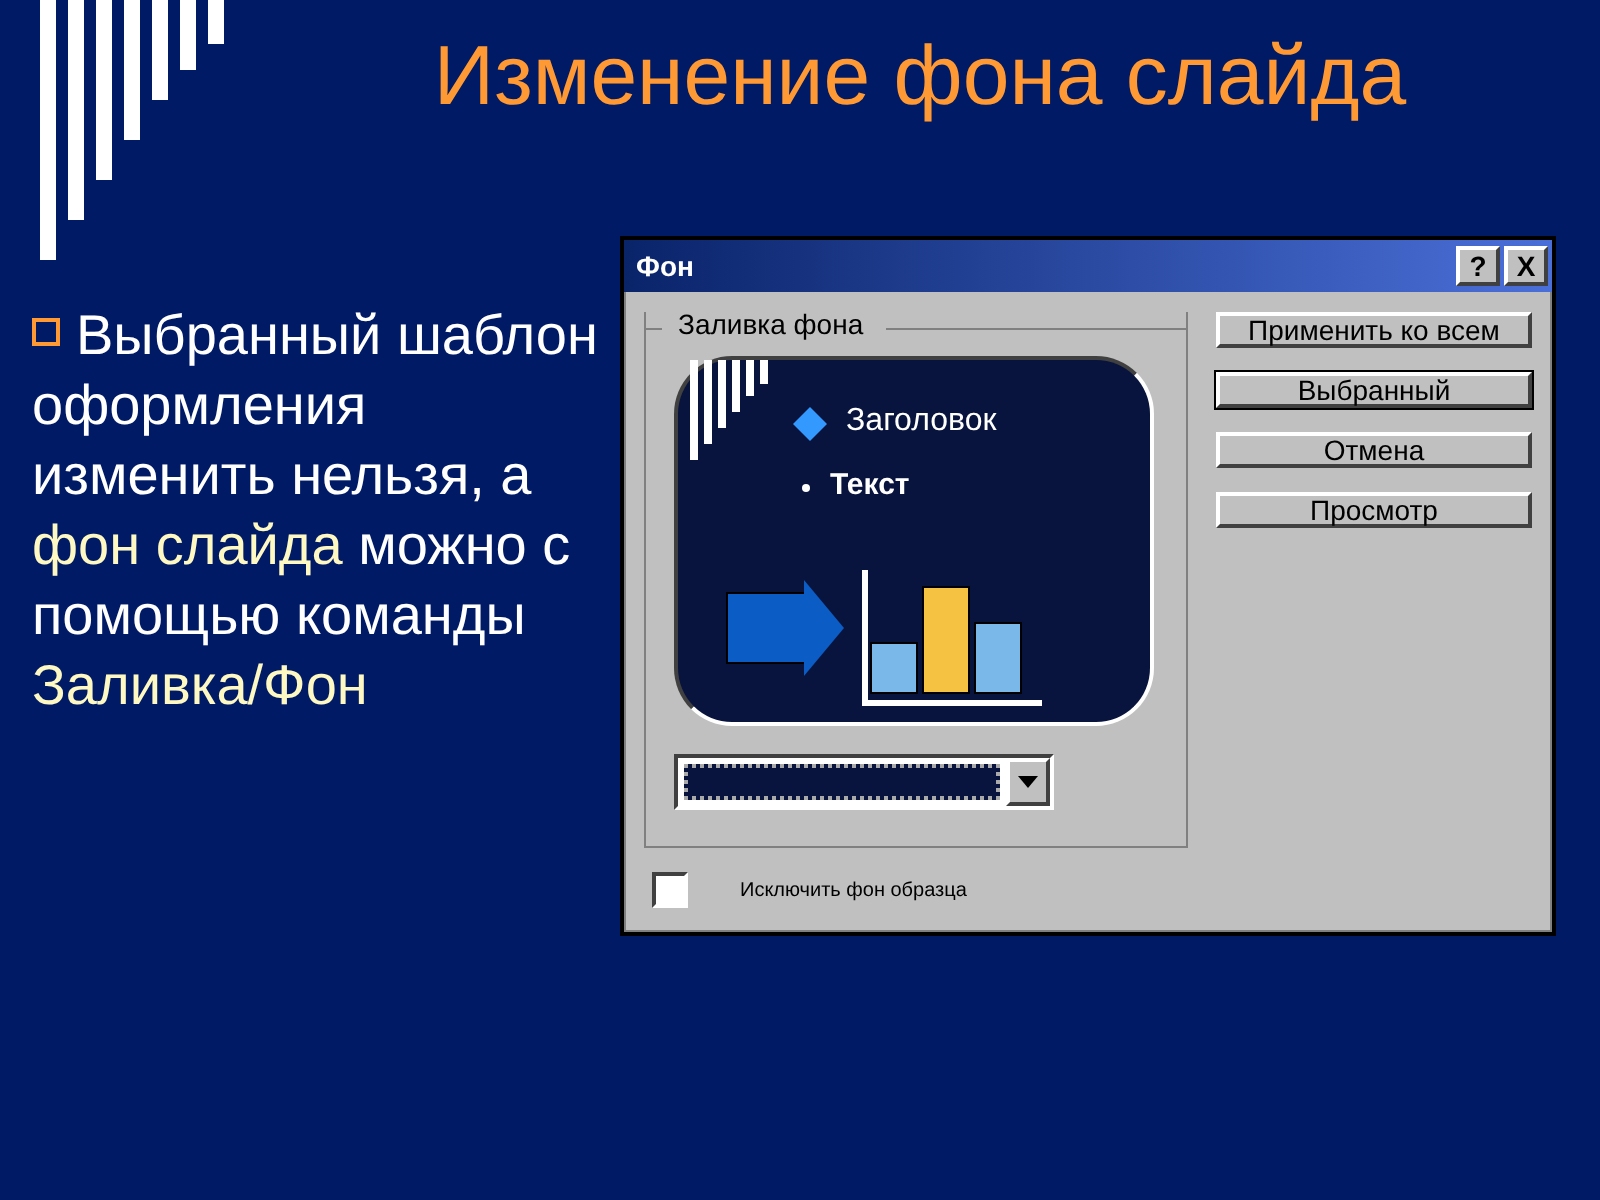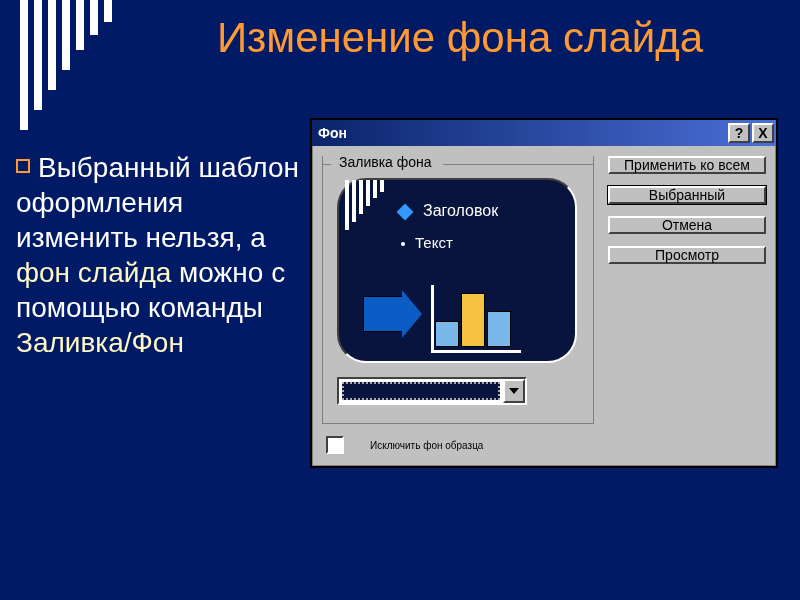--- a/index.html
+++ b/index.html
@@ -120,21 +120,21 @@
     border-bottom: 2px solid #fff;
     position: relative;
     border-radius: 29px;
   }
   .pv-stripes { position:absolute; top:0; left:6px; display:flex; gap:3px; }
   .pv-stripe{ width:4px; background:#fff; }
   .pvs0{height:50px}.pvs1{height:42px}.pvs2{height:34px}.pvs3{height:26px}.pvs4{height:18px}.pvs5{height:12px}
   .pv-diamond { position:absolute; top:26px; left:60px; width:12px; height:12px; background:#3399ff; transform:rotate(45deg);}
   .pv-htext { position:absolute; top:22px; left:84px; color:#fff; font-size:16px; }
   .pv-dot { position:absolute; top:62px; left:62px; width:4px;height:4px;border-radius:50%;background:#fff;}
-  .pv-btext { position:absolute; top:54px; left:76px; color:#fff; font-size:15px; }
+  .pv-btext { position:absolute; top:54px; left:76px; color:#fff; font-size:15px;font-weight:bold; }
   .pv-arrow-shape { position:absolute; top:110px; left:24px; display:flex; align-items:center;}
   .pv-arrow-rect{width:40px;height:36px;background:#0b5cc4;border:1px solid #000;}
   .pv-arrow-tri{width:0;height:0;border-top:24px solid transparent;border-bottom:24px solid transparent;border-left:20px solid #0b5cc4; margin-left:-1px;}
   .pv-bars{ position:absolute; bottom:14px; left:96px; display:flex; align-items:flex-end; gap:2px;}
   .pv-bar{ width:24px; border:1px solid #000;}
   .pvb1{height:26px;background:#79b8e8}.pvb2{height:54px;background:#f6c242}.pvb3{height:36px;background:#79b8e8}
   .pv-axis{ position:absolute; bottom:8px; left:92px; width:90px; height:68px; border-left:3px solid #fff; border-bottom:3px solid #fff;}
   
   .combo {
     margin-top: 14px;

